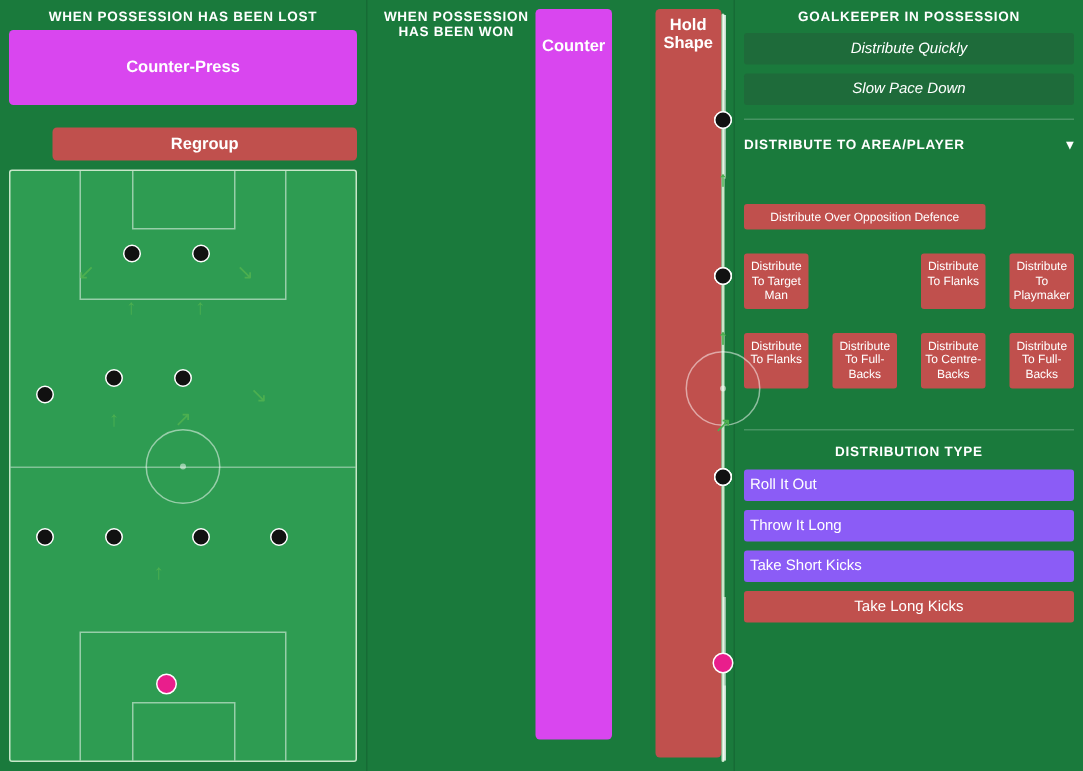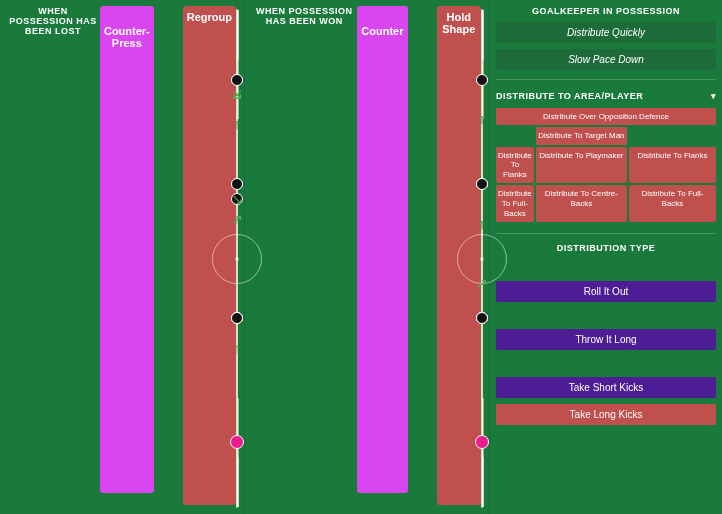--- a/index.html
+++ b/index.html
@@ -17,21 +17,21 @@
       display: flex;
       width: 722px;
       height: 514px;
     }
 
     
     .panel-left {
       width: 245px;
       padding: 6px;
       display: flex;
-      flex-direction: row;
+      flex-direction: column;
       border-right: 1px solid #166b35;
     }
 
     
     .panel-middle {
       width: 245px;
       padding: 6px;
       display: flex;
       flex-direction: row;
       border-right: 1px solid #166b35;
@@ -223,24 +223,25 @@
       font-weight: bold;
       color: #ffffff;
       letter-spacing: 0.5px;
       text-transform: uppercase;
       margin-top: 4px;
       margin-bottom: 3px;
     }
 
     .distribute-grid {
       display: grid;
-      grid-template-columns: 1fr;
+      grid-template-columns: 1fr 1fr 1fr 1fr;
       grid-template-rows: auto auto auto auto;
-      gap: 2px;
+      gap: 16px;
       margin-bottom: 4px;
+      margin-top: 28px;
     }
 
     .dist-cell {
       background: #c0504d;
       color: #fff;
       font-size: 8px;
       text-align: center;
       padding: 4px 2px;
       border-radius: 2px;
       line-height: 1.2;
@@ -263,29 +264,28 @@
       font-weight: bold;
       color: #ffffff;
       text-align: center;
       letter-spacing: 0.5px;
       text-transform: uppercase;
       margin-bottom: 3px;
       margin-top: 2px;
     }
 
     .dist-type-btn {
-      background: #4c1d95;
+      background: #8b5cf6;
       color: #fff;
       font-size: 10px;
-      text-align: center;
+      text-align: left;
       padding: 5px 4px;
       border-radius: 2px;
       cursor: pointer;
       margin-bottom: 2px;
-      margin-top: 21px;
     }
 
     .dist-type-btn-red {
       background: #c0504d;
       color: #fff;
       font-size: 10px;
       text-align: center;
       padding: 5px 4px;
       border-radius: 2px;
       cursor: pointer;

